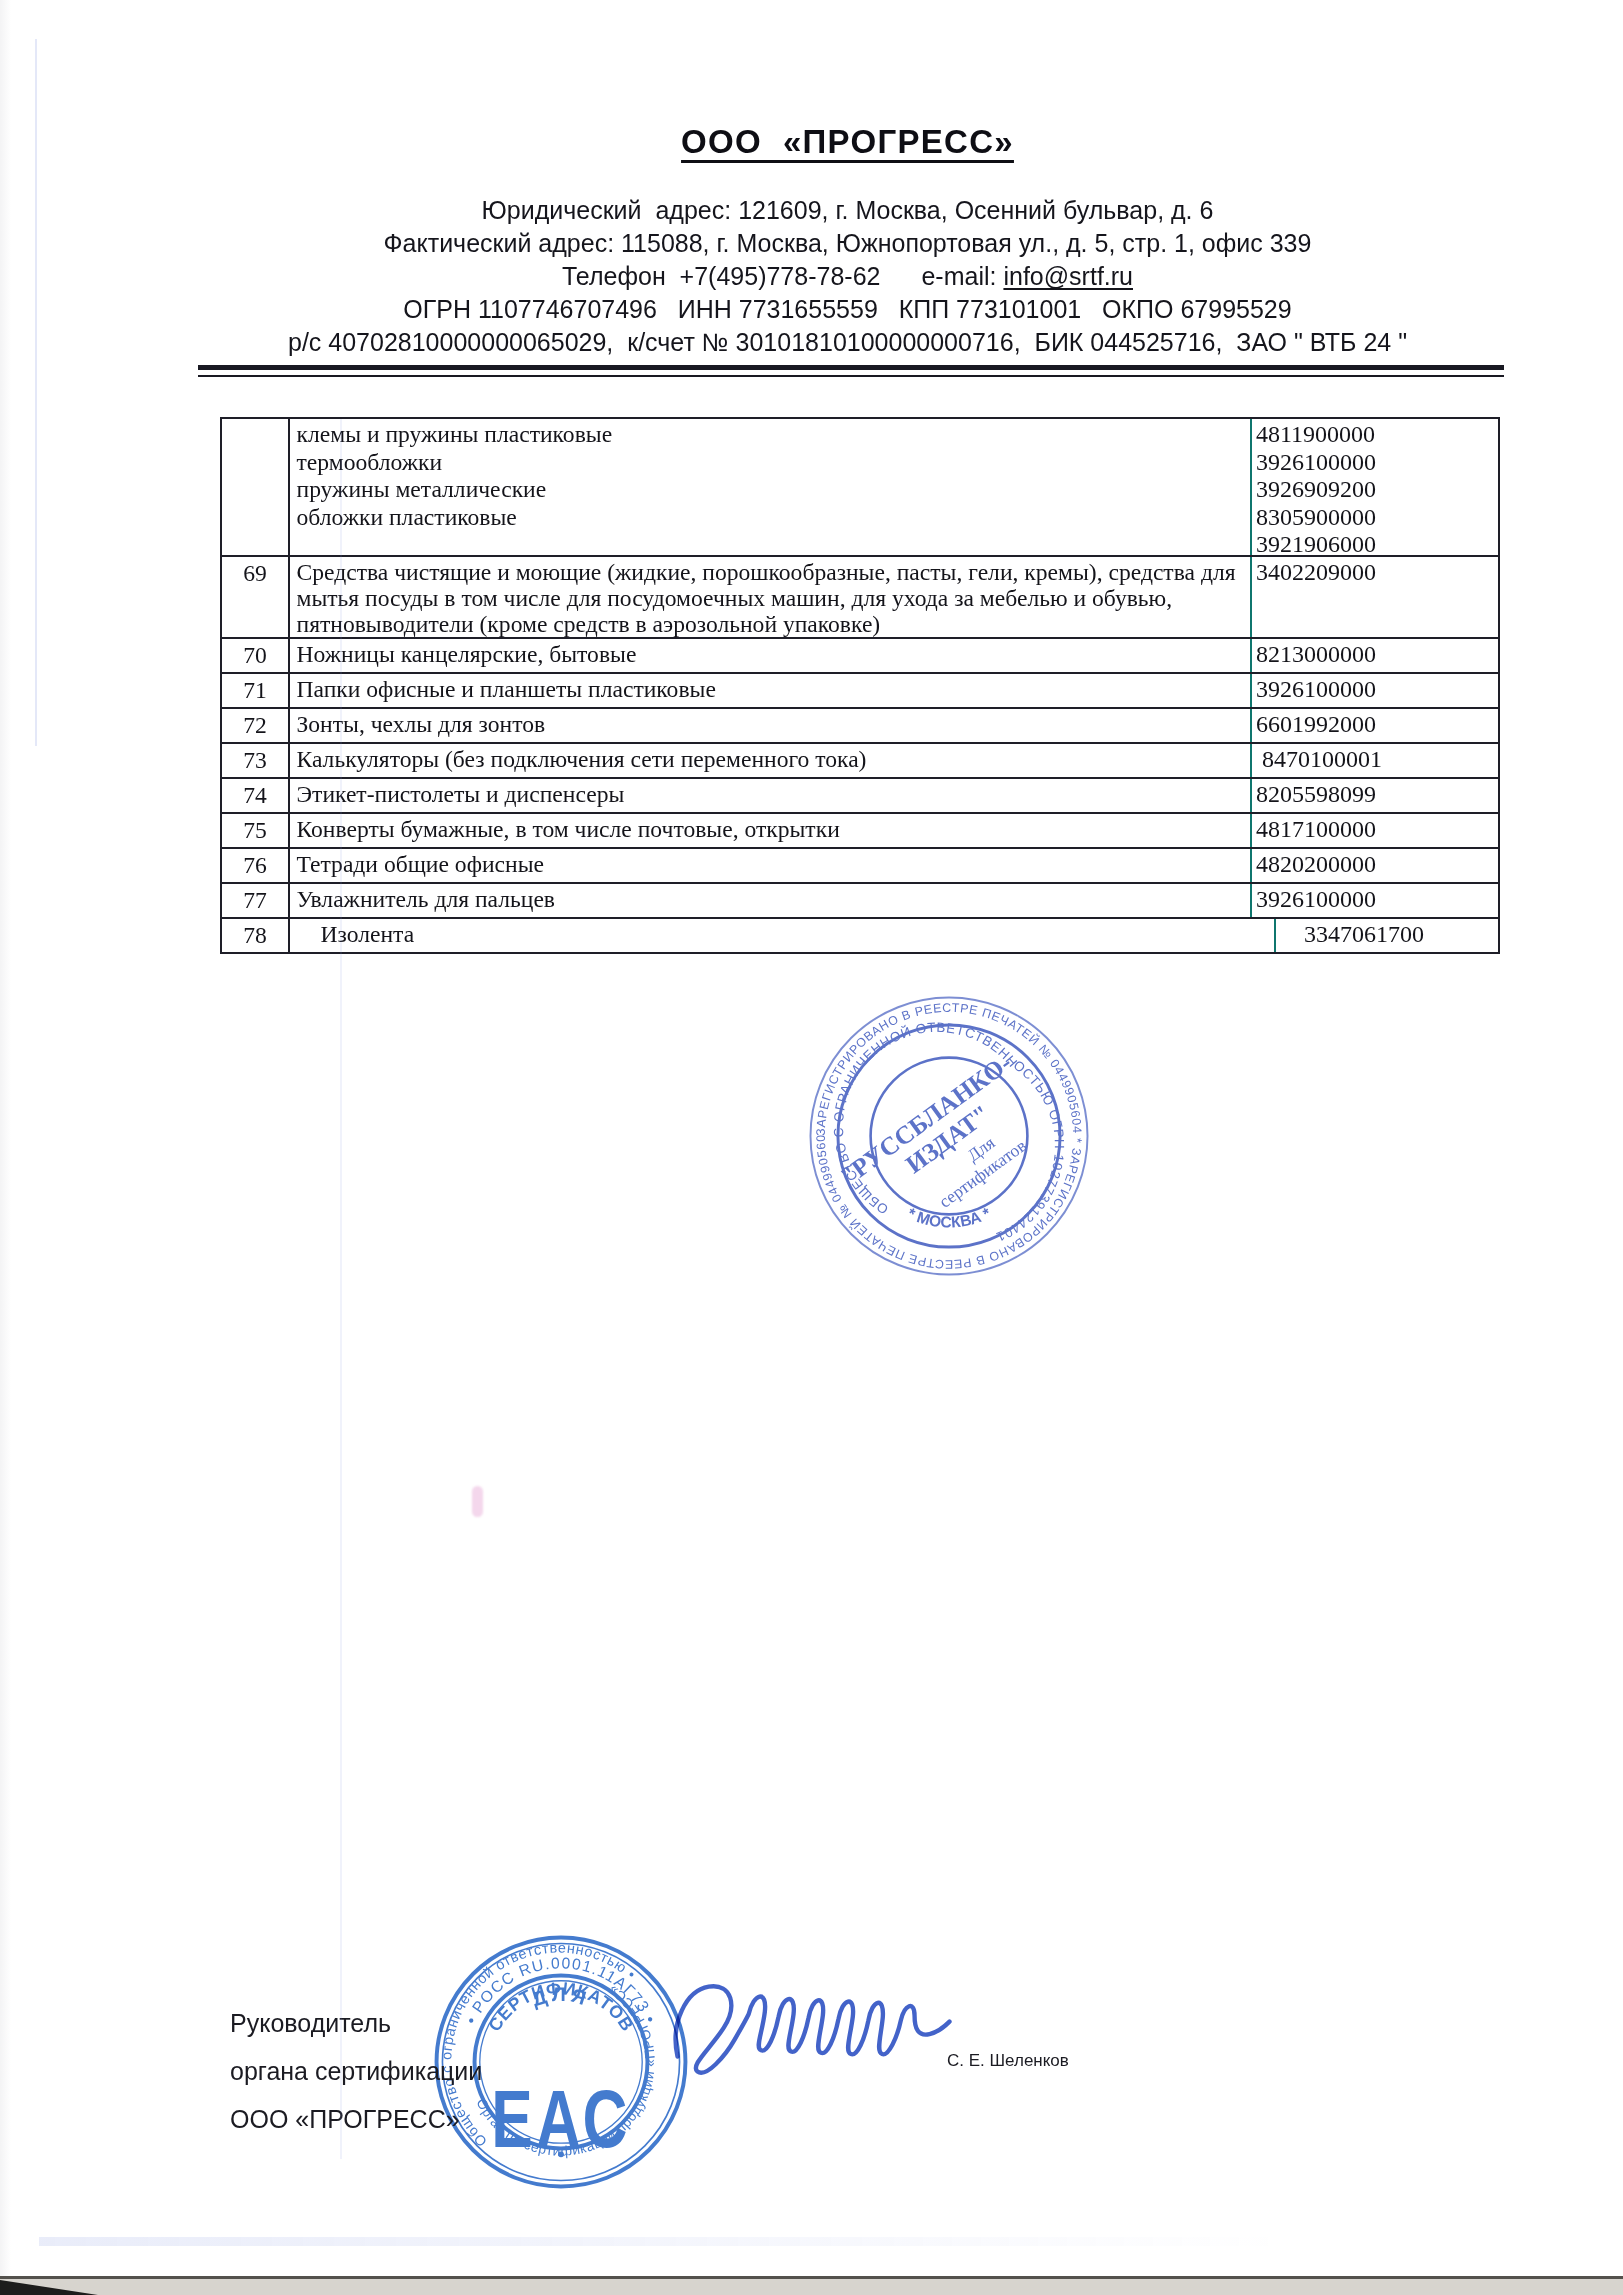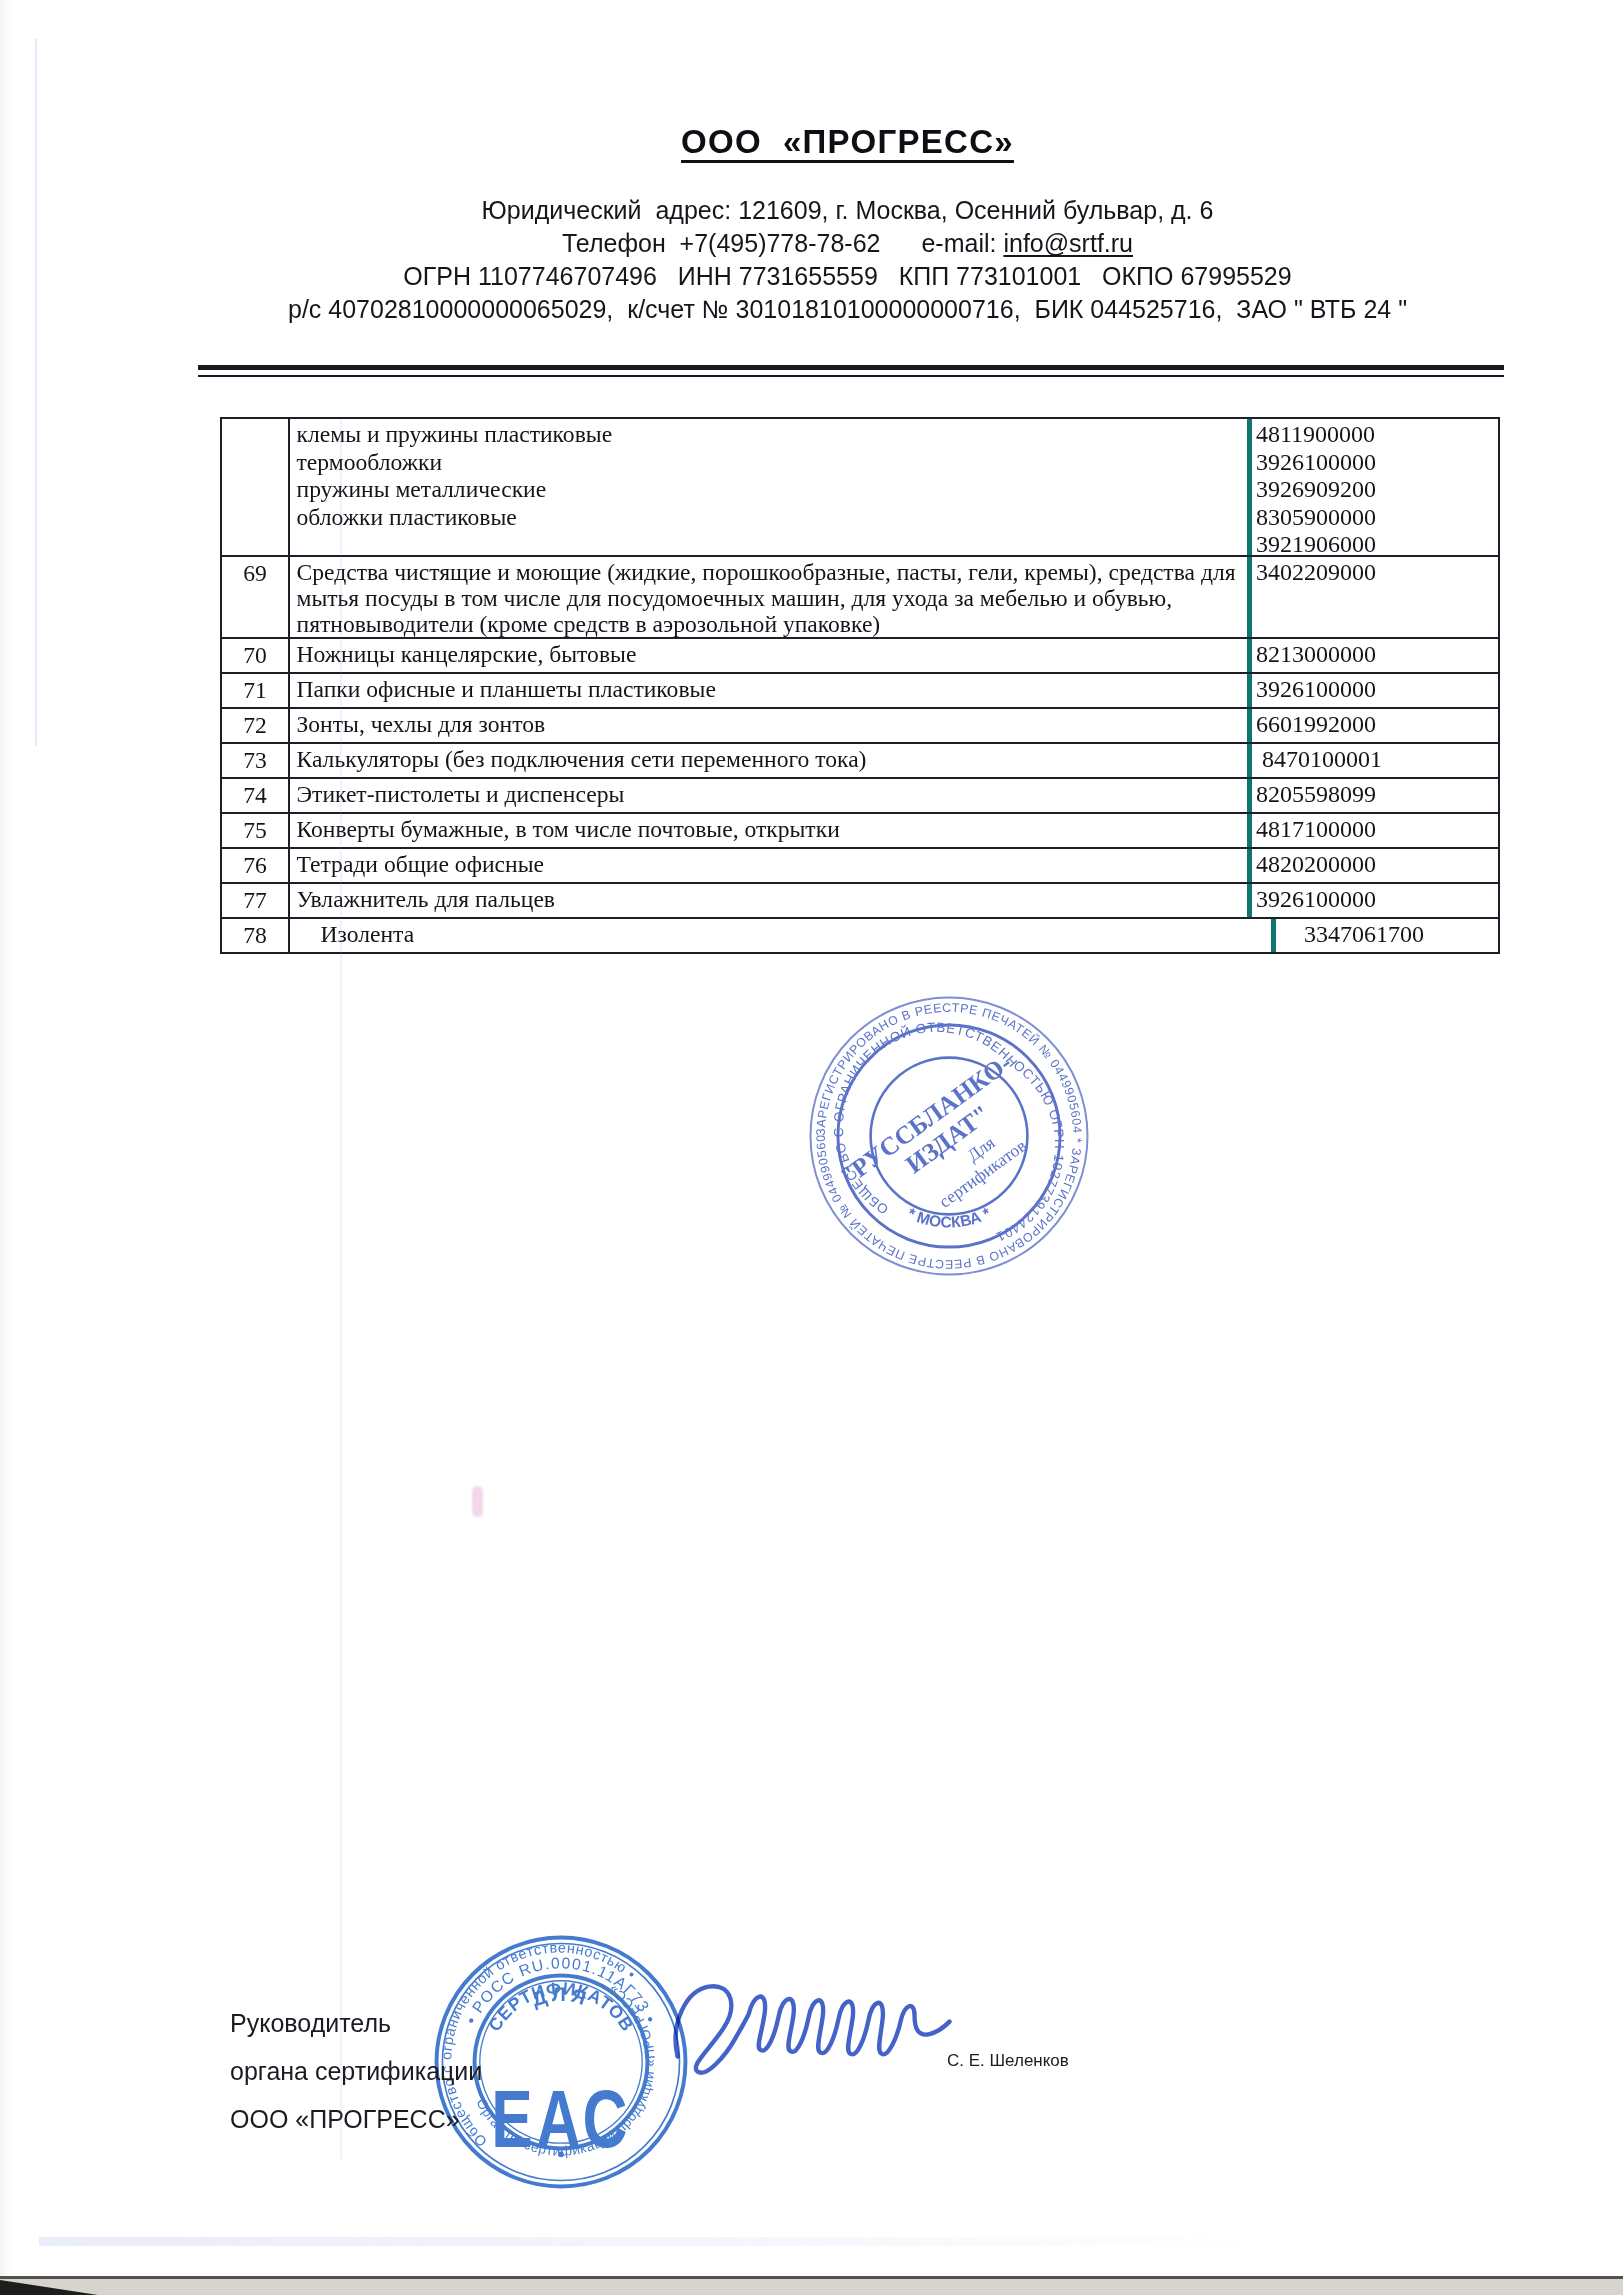--- a/index.html
+++ b/index.html
@@ -27,21 +27,21 @@
   
   .doc-table {
     position:absolute; left:220px; top:417px; width:1280px;
     border:2px solid #1e1e28; box-sizing:border-box;
     font-family:"Liberation Serif", serif; color:#14141a;
   }
   .trow { display:flex; border-top:2px solid #1e1e28; box-sizing:border-box; overflow:hidden; }
   .trow-first { border-top:none; }
   .cell-num  { width:68px; border-right:2px solid #1e1e28; box-sizing:border-box;
                text-align:center; font-size:23.6px; padding-top:3.3px; }
-  .cell-desc { width:962px; border-right:5px solid #0f766e; box-sizing:border-box;
+  .cell-desc { width:962px; border-right:2px solid #0f766e; box-sizing:border-box;
                font-size:23.6px; line-height:27.5px; padding:2px 5.2px 0 6.5px; }
   .cell-code { flex:1; font-size:24px; line-height:27.5px; padding:2px 0 0 3.9px; white-space:pre-wrap; }
   
   .stamp { position:absolute; mix-blend-mode:multiply; opacity:.9; }
   .stamp-registry { left:805px; top:989px; color:#4a63c2; }
   .stamp-eac      { left:430px;  top:1931px; color:#2f6cc9; }
   .stamp svg text { fill:currentColor; }
   
   .role-block { position:absolute; left:230px; top:1999px; font-size:25px; line-height:48px; color:#1b1b22; }
   .sig-name   { position:absolute; left:947px; top:2051px; font-size:17px; color:#1b1b22; }
@@ -62,20 +62,21 @@
     clip-path:polygon(0 0, 100% 100%, 0 100%); }
 </style>
 </head>
 <body>
 
 <div class="scan">
 
   <div class="letterhead">
     <div><span class="company-title">ООО  «ПРОГРЕСС»</span></div>
     <div class="head-line">Юридический  адрес: 121609, г. Москва, Осенний бульвар, д. 6</div>
+    <div class="head-line">Фактический адрес: 115088, г. Москва, Южнопортовая ул., д. 5, стр. 1, офис 339</div>
     <div class="head-line"><span>Телефон  +7(495)778-78-62</span><span class="email-label">e-mail: </span><span class="email">info@srtf.ru</span></div>
     <div class="head-line">ОГРН 1107746707496   ИНН 7731655559   КПП 773101001   ОКПО 67995529</div>
     <div class="head-line">р/с 40702810000000065029,  к/счет № 30101810100000000716,  БИК 044525716,  ЗАО " ВТБ 24 "</div>
   </div>
 
   <div class="rule rule-1"></div>
   <div class="rule rule-2"></div>
 
   <div class="doc-table" id="doc-table">
       <div class="trow trow-first" style="height: 136px;">

